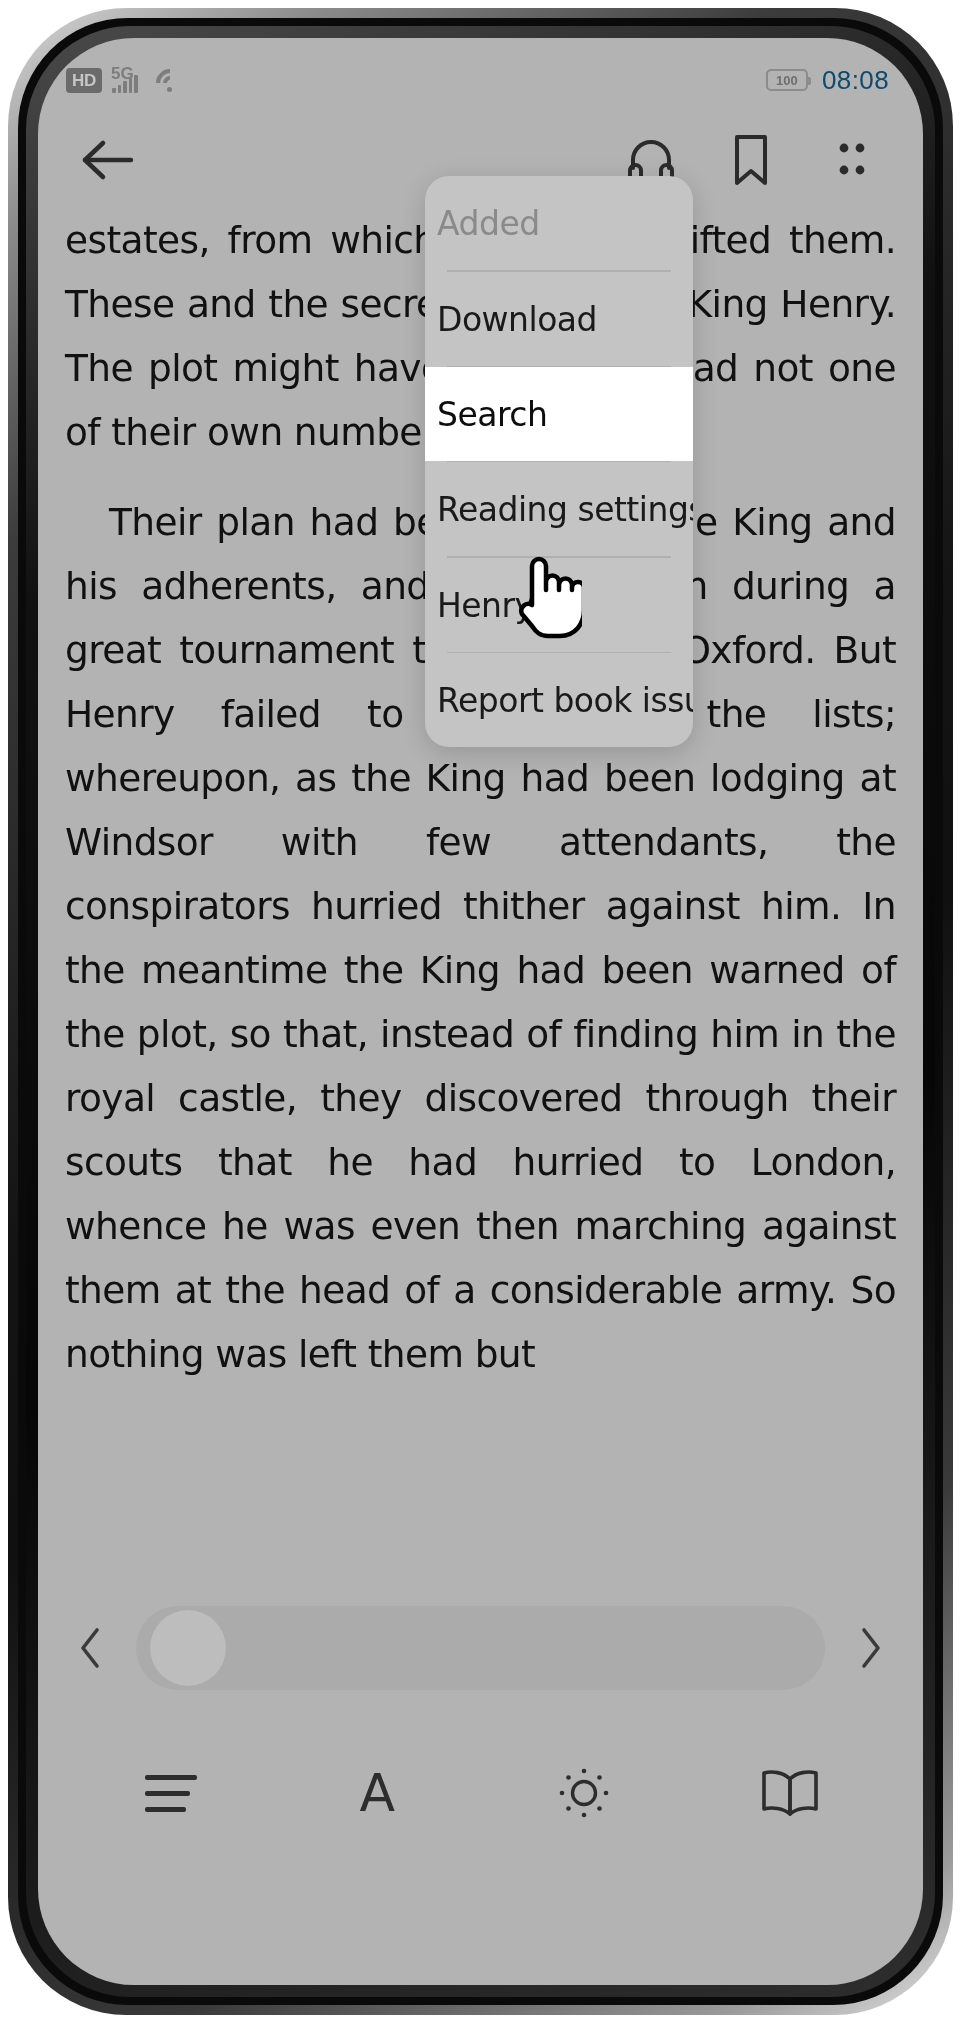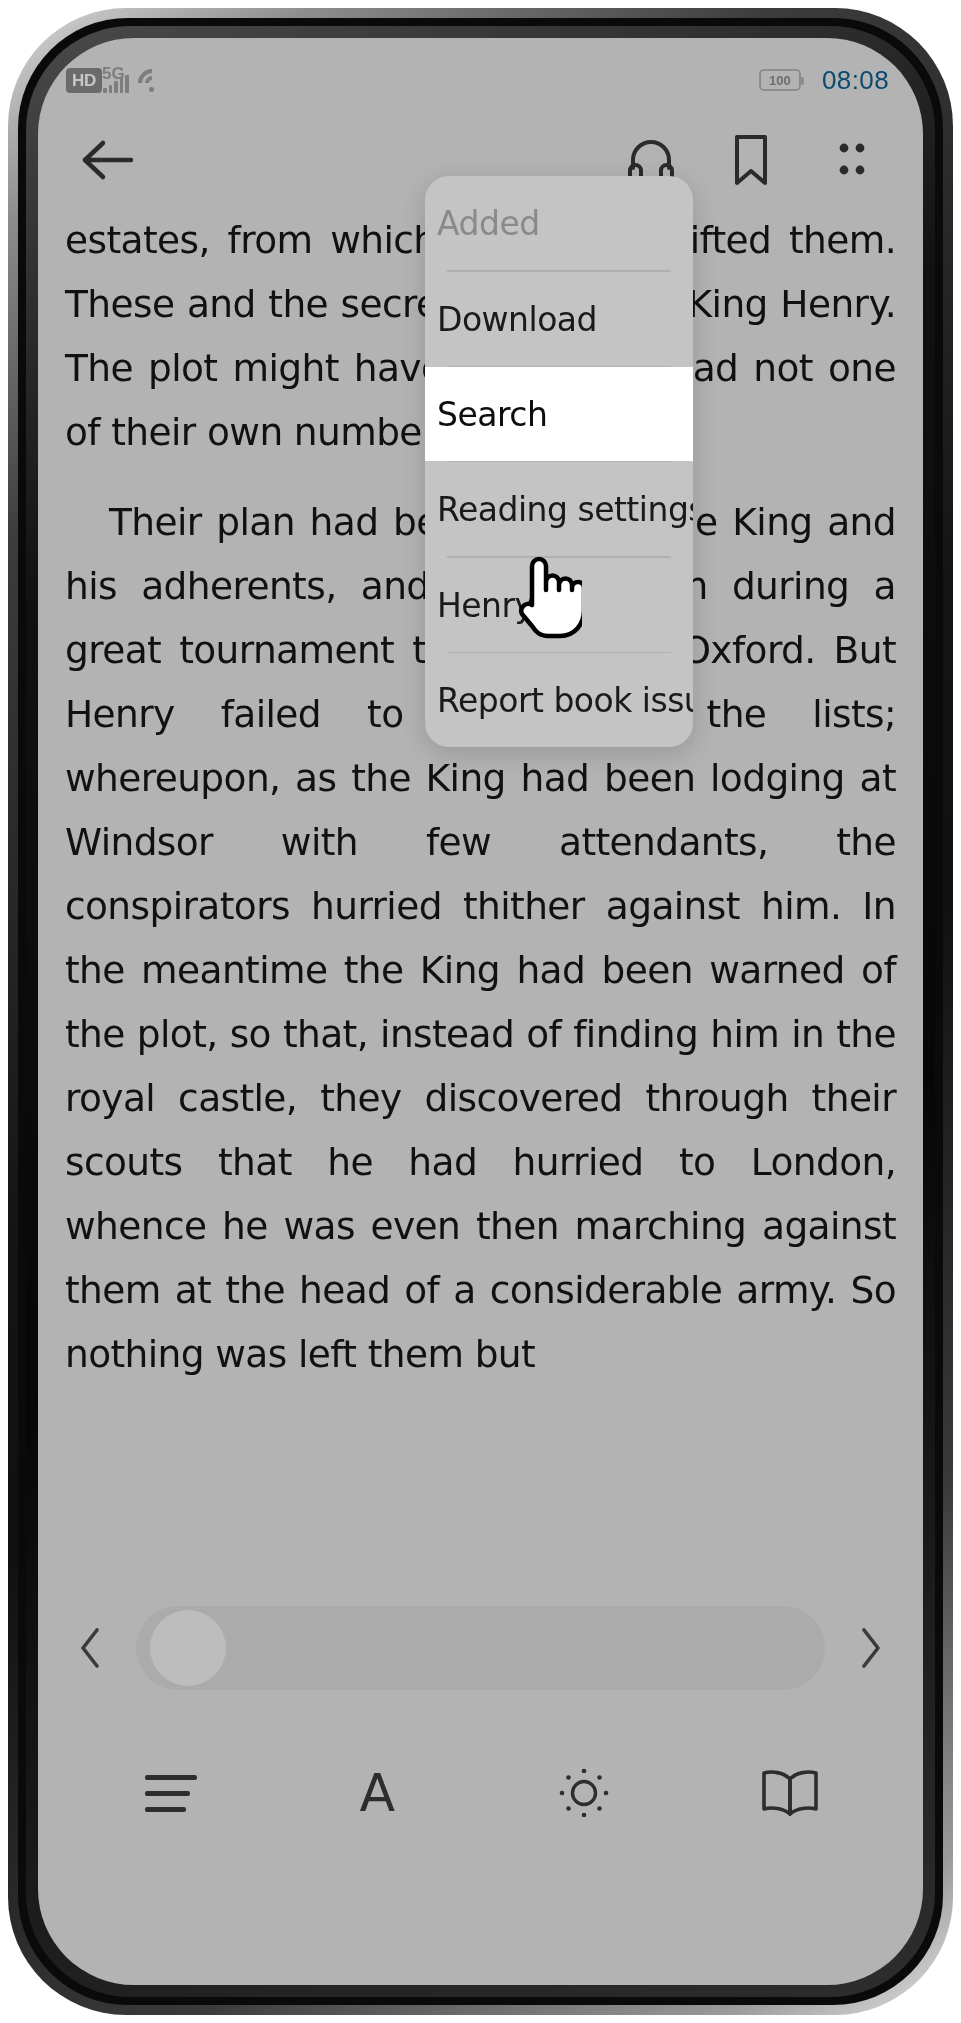--- a/index.html
+++ b/index.html
@@ -68,20 +68,21 @@
     height: 74px;
     display: flex;
     align-items: center;
     justify-content: space-between;
     padding: 0 34px 0 28px;
     box-sizing: border-box;
   }
   .status-left {
     display: flex;
     align-items: center;
+    gap: 9px;
     margin-top: 10px;
   }
   .hd-badge {
     display: inline-flex;
     align-items: center;
     justify-content: center;
     background: #6b6b6b;
     color: #c6c6c6;
     font-size: 17px;
     font-weight: bold;
@@ -156,21 +157,21 @@
   .wifi-dot {
     position: absolute;
     left: 11px; top: 19px;
     width: 5px; height: 5px;
     border-radius: 50%;
     background: #7d7d7d;
   }
   .status-right {
     display: flex;
     align-items: center;
-    gap: 21px;
+    gap: 14px;
     margin-top: 10px;
   }
   .battery {
     position: relative;
     width: 42px;
     height: 22px;
     border: 2px solid #8c8c8c;
     border-radius: 5px;
     display: flex;
     align-items: center;

